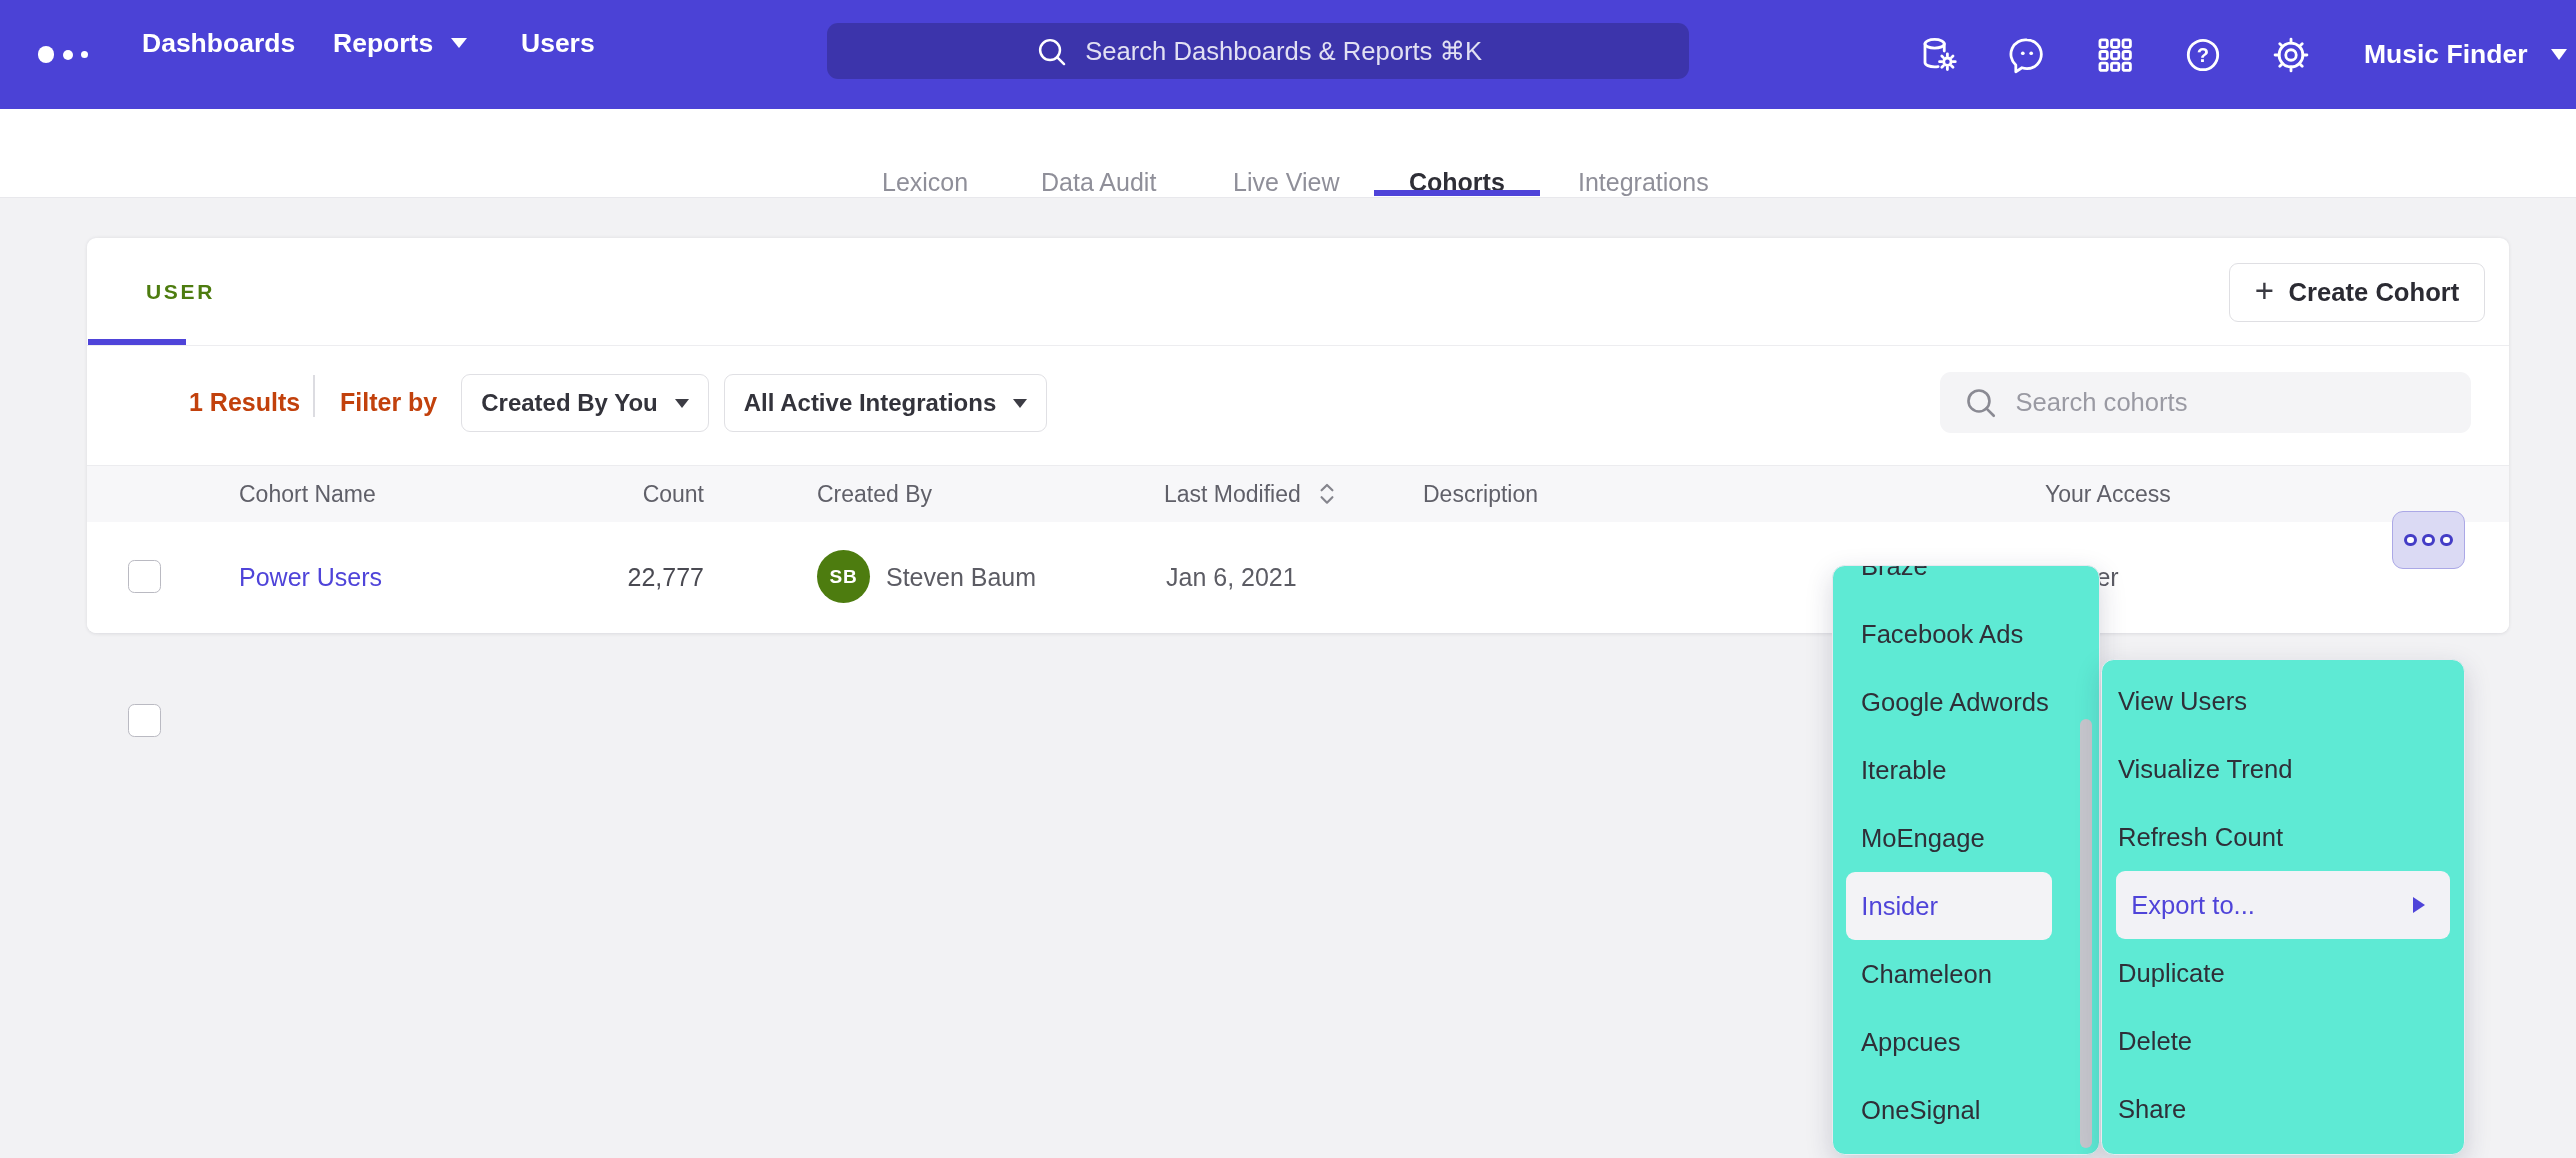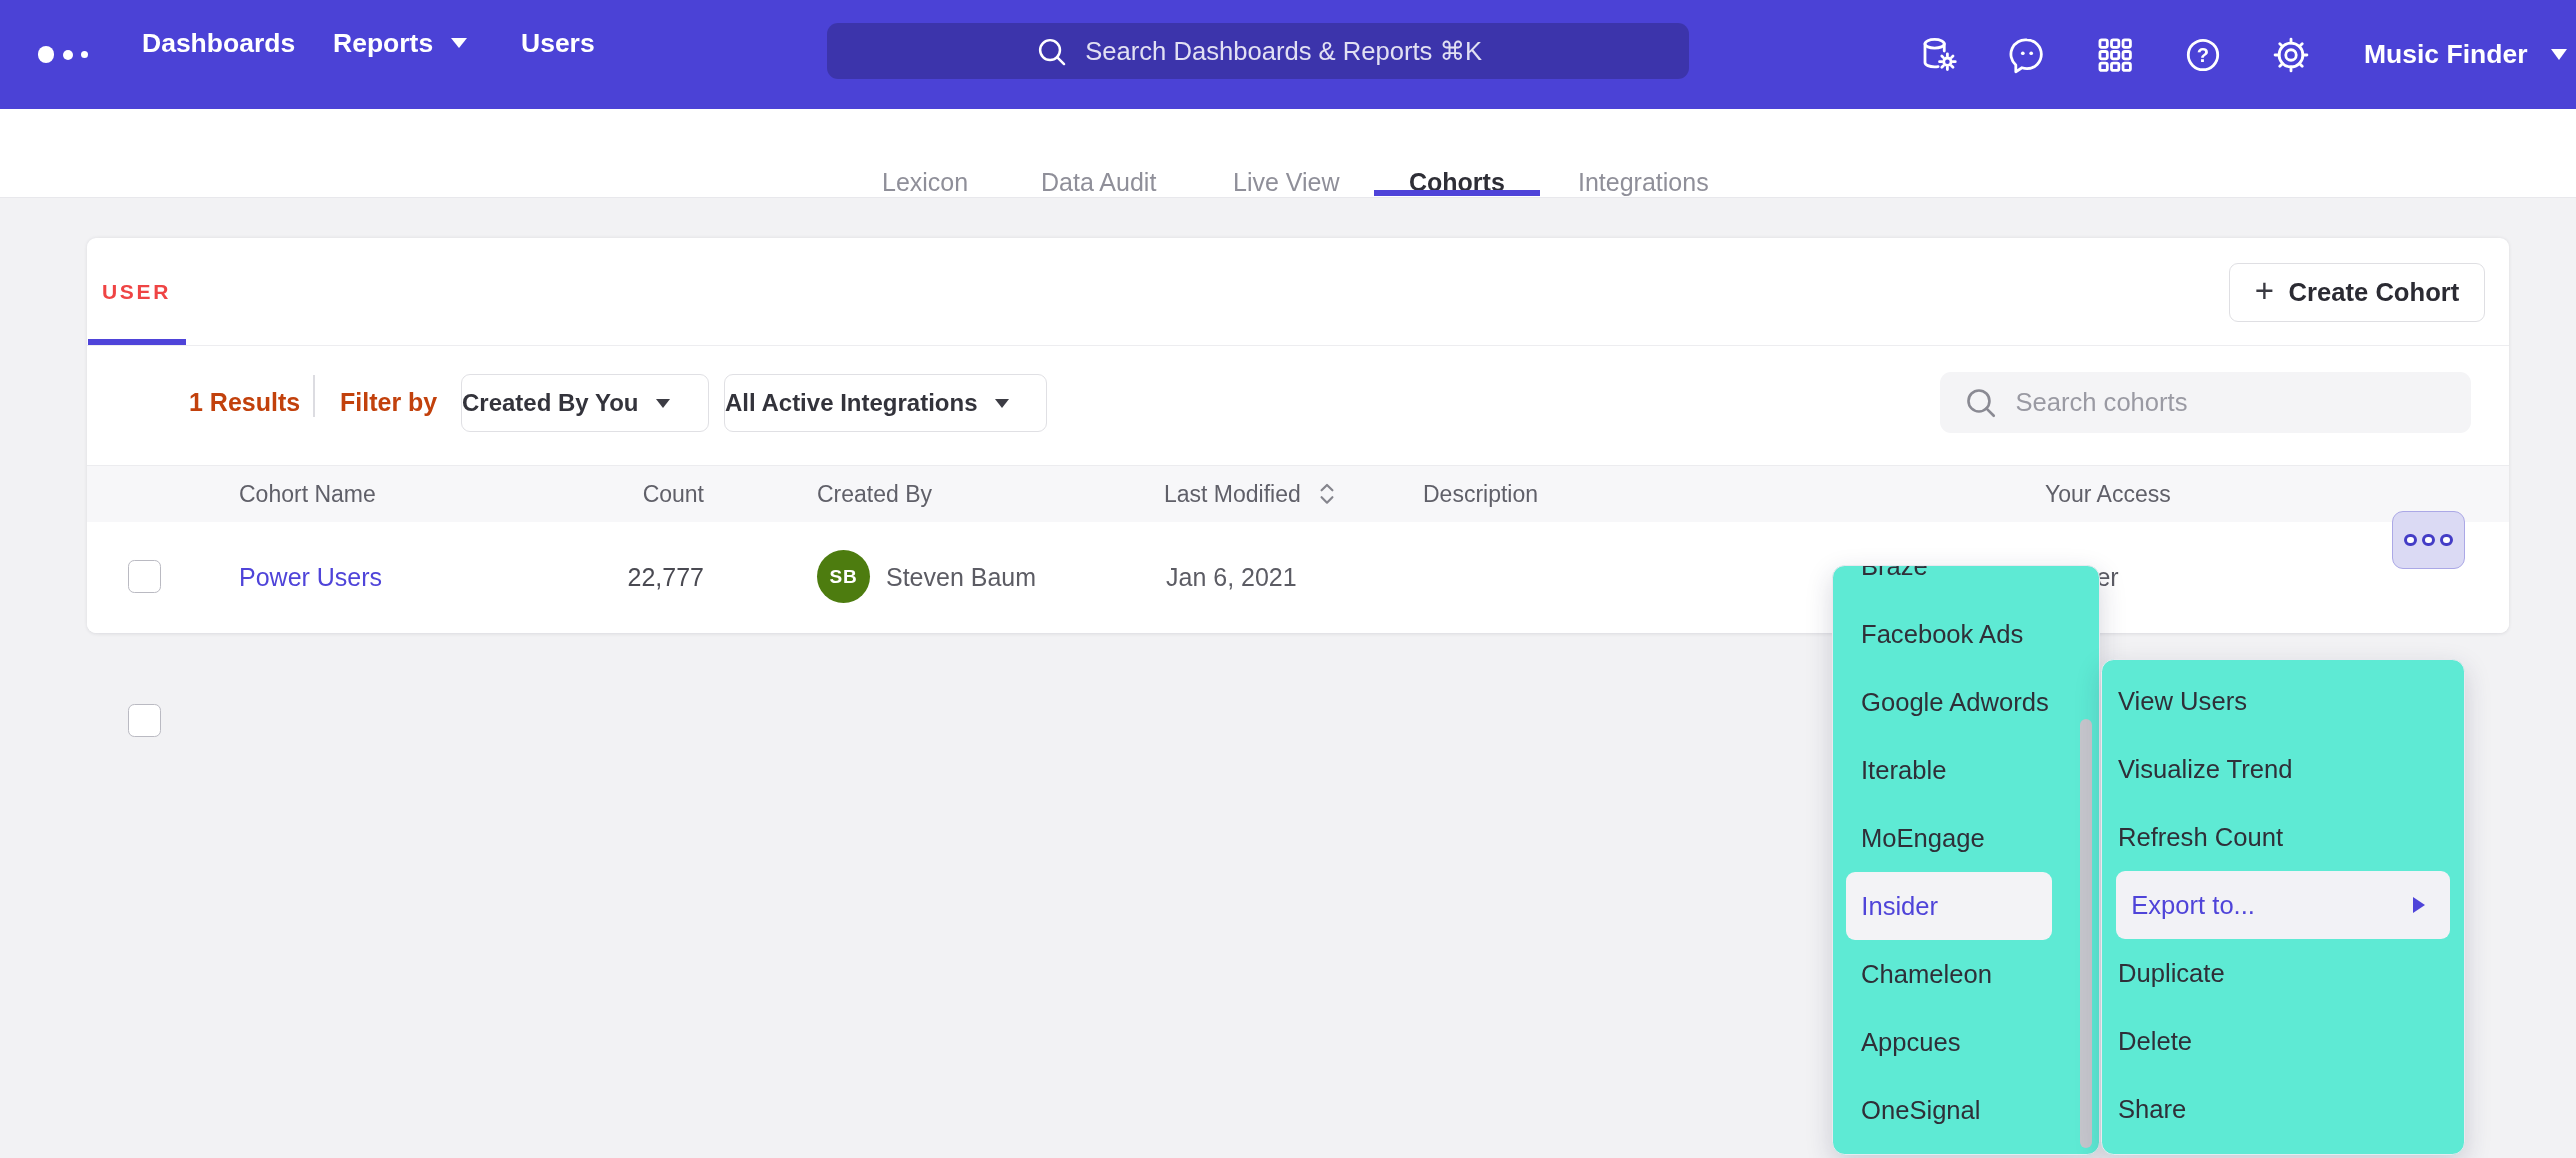--- a/index.html
+++ b/index.html
@@ -32,35 +32,35 @@
   .tab{position:absolute;top:0;height:88px;display:flex;align-items:flex-end;
        font-size:25px;color:#8f8f99;cursor:pointer;}
   .tb-0{left:882px}.tb-1{left:1041px}.tb-2{left:1233px}.tb-3{left:1409px}.tb-4{left:1578px}
   .tab.active{color:#2e2e36;font-weight:600;}
   .tab-underline{position:absolute;left:1374px;top:81px;width:166px;height:6.4px;background:#4f44d9;}
 
   
   .card{position:absolute;left:87px;top:238px;width:2422px;height:395px;background:#fff;
         border-radius:9px;box-shadow:0 0.9px 3.7px rgba(30,30,50,0.10);}
   .user-tab{position:absolute;left:0;top:0;width:99px;height:107px;display:flex;align-items:center;
-        justify-content:center;color:#ef4444;font-weight:700;font-size:21px;letter-spacing:2.7px;cursor:pointer;}
+        justify-content:center;color:#4d7c0f;font-weight:700;font-size:21px;letter-spacing:2.7px;cursor:pointer;padding-left:44px;}
   .user-underline{position:absolute;left:0.9px;top:101px;width:98px;height:5.5px;background:#4f44d9;}
   .card-topline{position:absolute;left:0;top:107px;width:100%;height:0.9px;background:#ededf0;}
   .create-btn{position:absolute;left:2142px;top:25px;width:256px;height:59px;box-sizing:border-box;
         border:1.8px solid #dfdfe3;border-radius:9px;background:#fff;display:flex;align-items:center;
         justify-content:center;gap:14.6px;font-size:25.6px;font-weight:600;color:#2b2b33;cursor:pointer;}
   .create-btn .plus{font-size:33px;font-weight:400;color:#3a3a42;margin-top:-2.7px;}
 
   
   .fr-text{position:absolute;top:150px;font-size:25px;color:#c2410c;font-weight:600;}
   .fr-results{left:102px;}
   .fr-divider{position:absolute;left:226px;top:137px;width:1.8px;height:42px;background:#dcdce1;}
   .fr-filterby{left:253px;}
   .filter-btn{position:absolute;top:136px;height:58px;box-sizing:border-box;border:1.8px solid #e0e0e4;
-        border-radius:9px;background:#fff;display:flex;align-items:center;gap:17px;
+        border-radius:9px;background:#fff;display:flex;align-items:center;justify-content:center;gap:17px;
         font-size:24px;font-weight:600;color:#33333b;cursor:pointer;}
   .fb-1{left:374px;width:248px;}
   .fb-2{left:637px;width:323px;}
   .caret-down-dark{width:0;height:0;border-left:7.3px solid transparent;border-right:7.3px solid transparent;
         border-top:9px solid #3c3c44;}
   .cohort-search{position:absolute;left:1853px;top:134px;width:531px;height:61px;background:#f4f4f6;
         border-radius:11px;display:flex;align-items:center;padding-left:22px;box-sizing:border-box;gap:16.4px;
         color:#9a9aa3;font-size:25.6px;cursor:text;}
 
   

